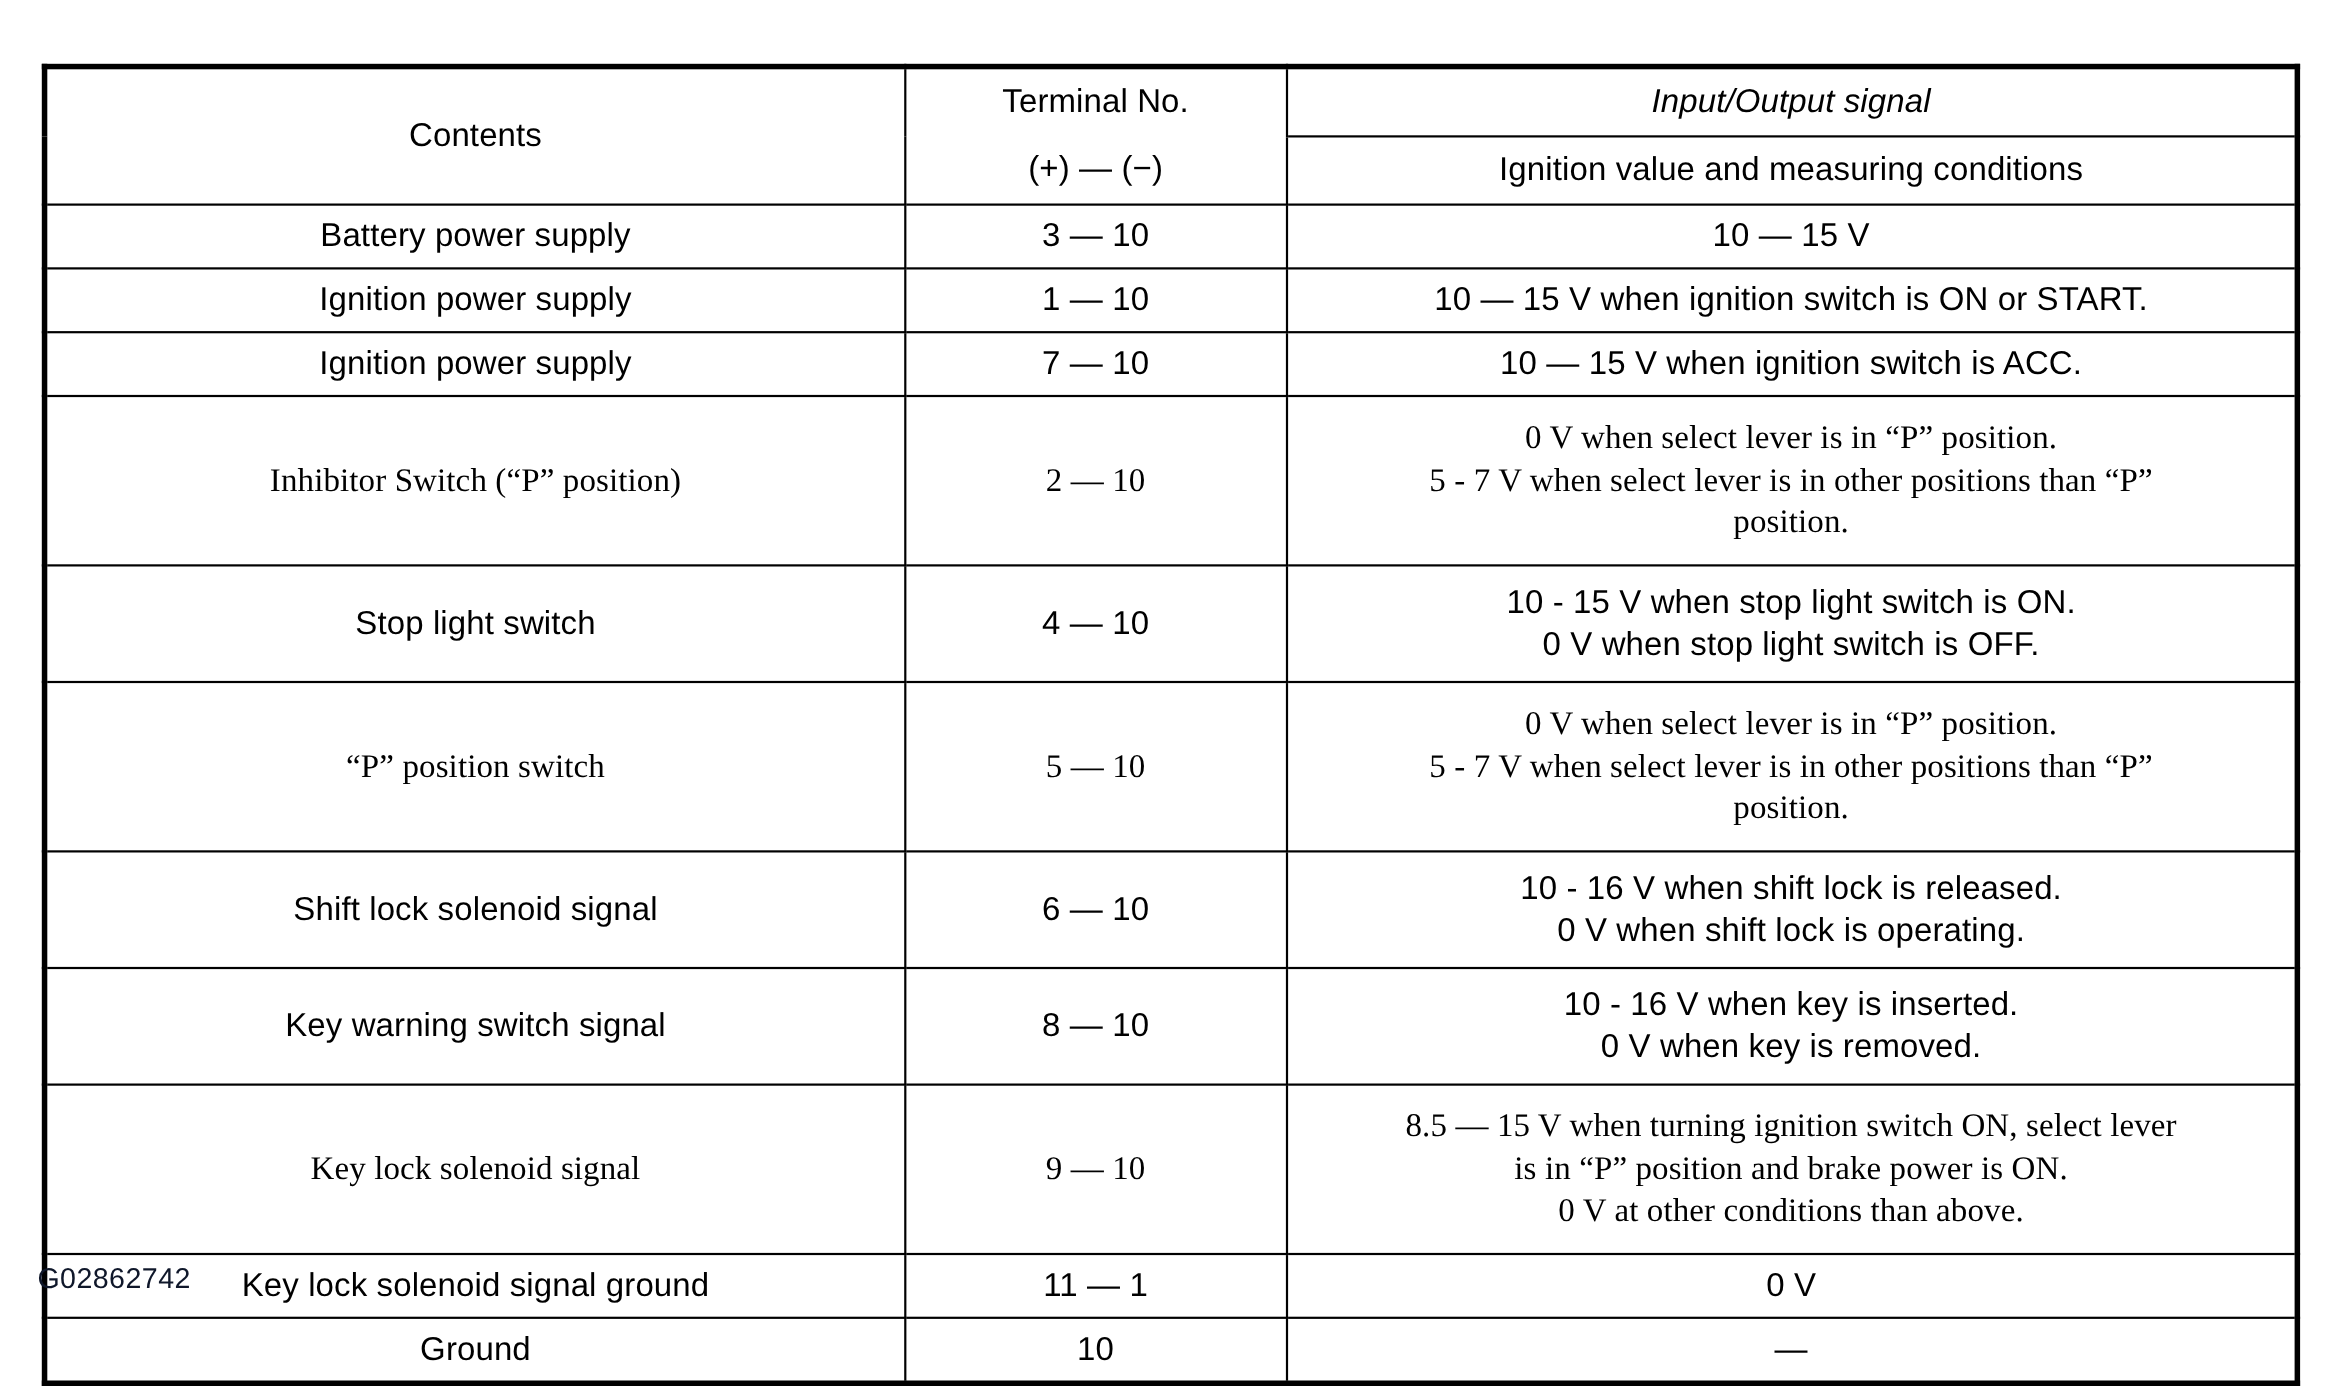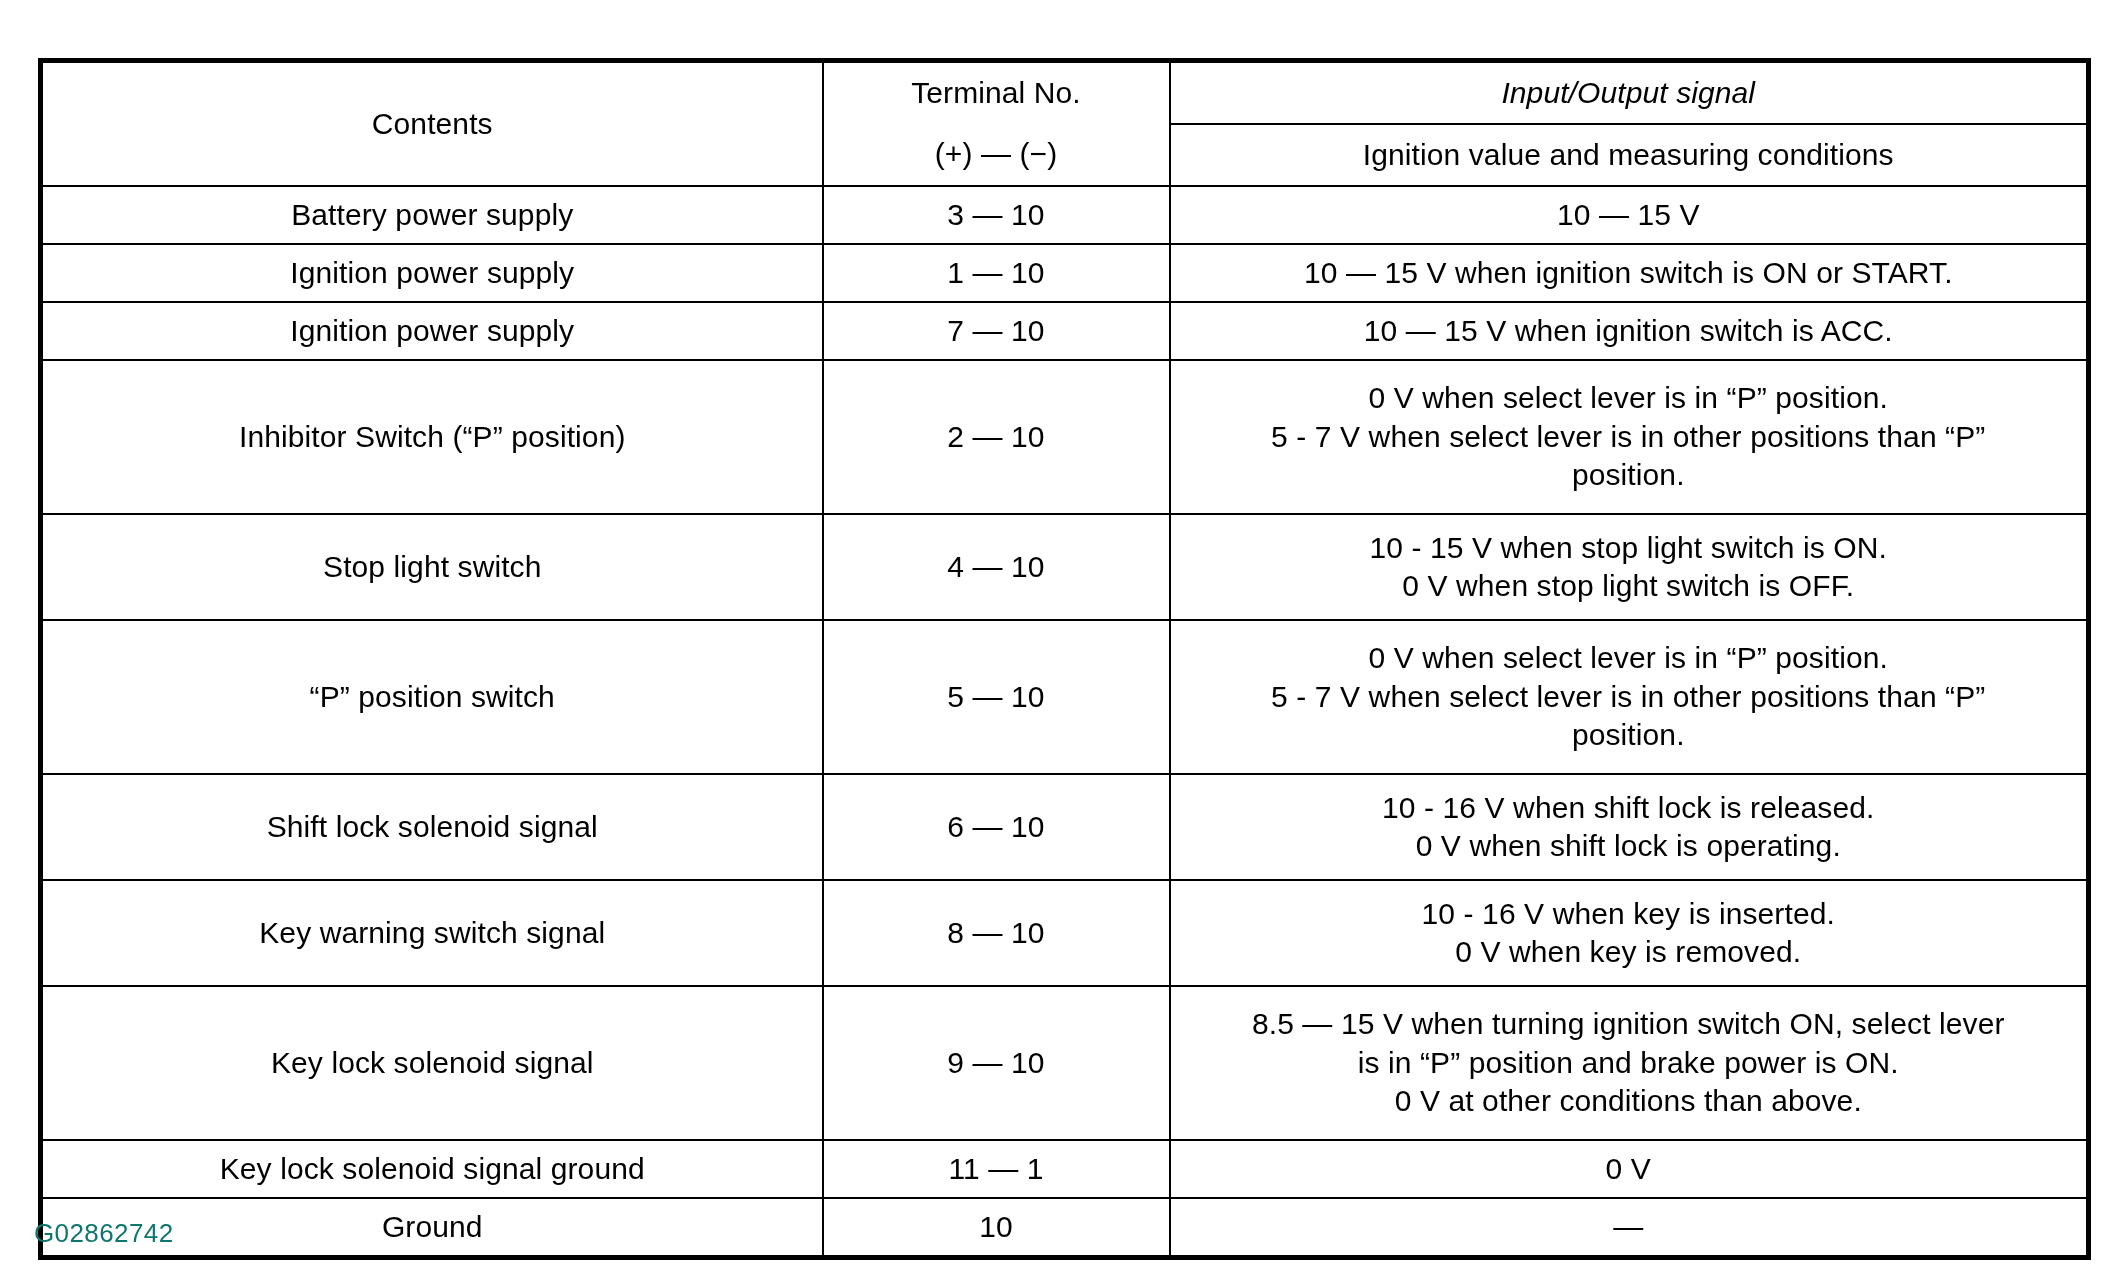--- a/index.html
+++ b/index.html
@@ -85,29 +85,29 @@
   .cell-multiline {
     line-height: 1.32;
   }
   .cell-multiline .ln {
     display: block;
     white-space: nowrap;
   }
 
   .row-1line td { height: 48px; }
   .row-2line td { height: 96px; }
-  .row-3line td { height: 144px; }
+  .row-3line td { height: 144px; font-family: Liberation Serif, serif; }
 
   .caption {
     position: absolute;
     left: 34px;
-    top: 1218px;
+    top: 1147px;
     font-size: 26px;
     font-family: "Liberation Sans", sans-serif;
-    color: #0f766e;
+    color: #0f172a;
     letter-spacing: 0.4px;
   }
 
   .dash-cell {
     font-size: 30px;
   }
 </style>
 </head>
 <body>
 

